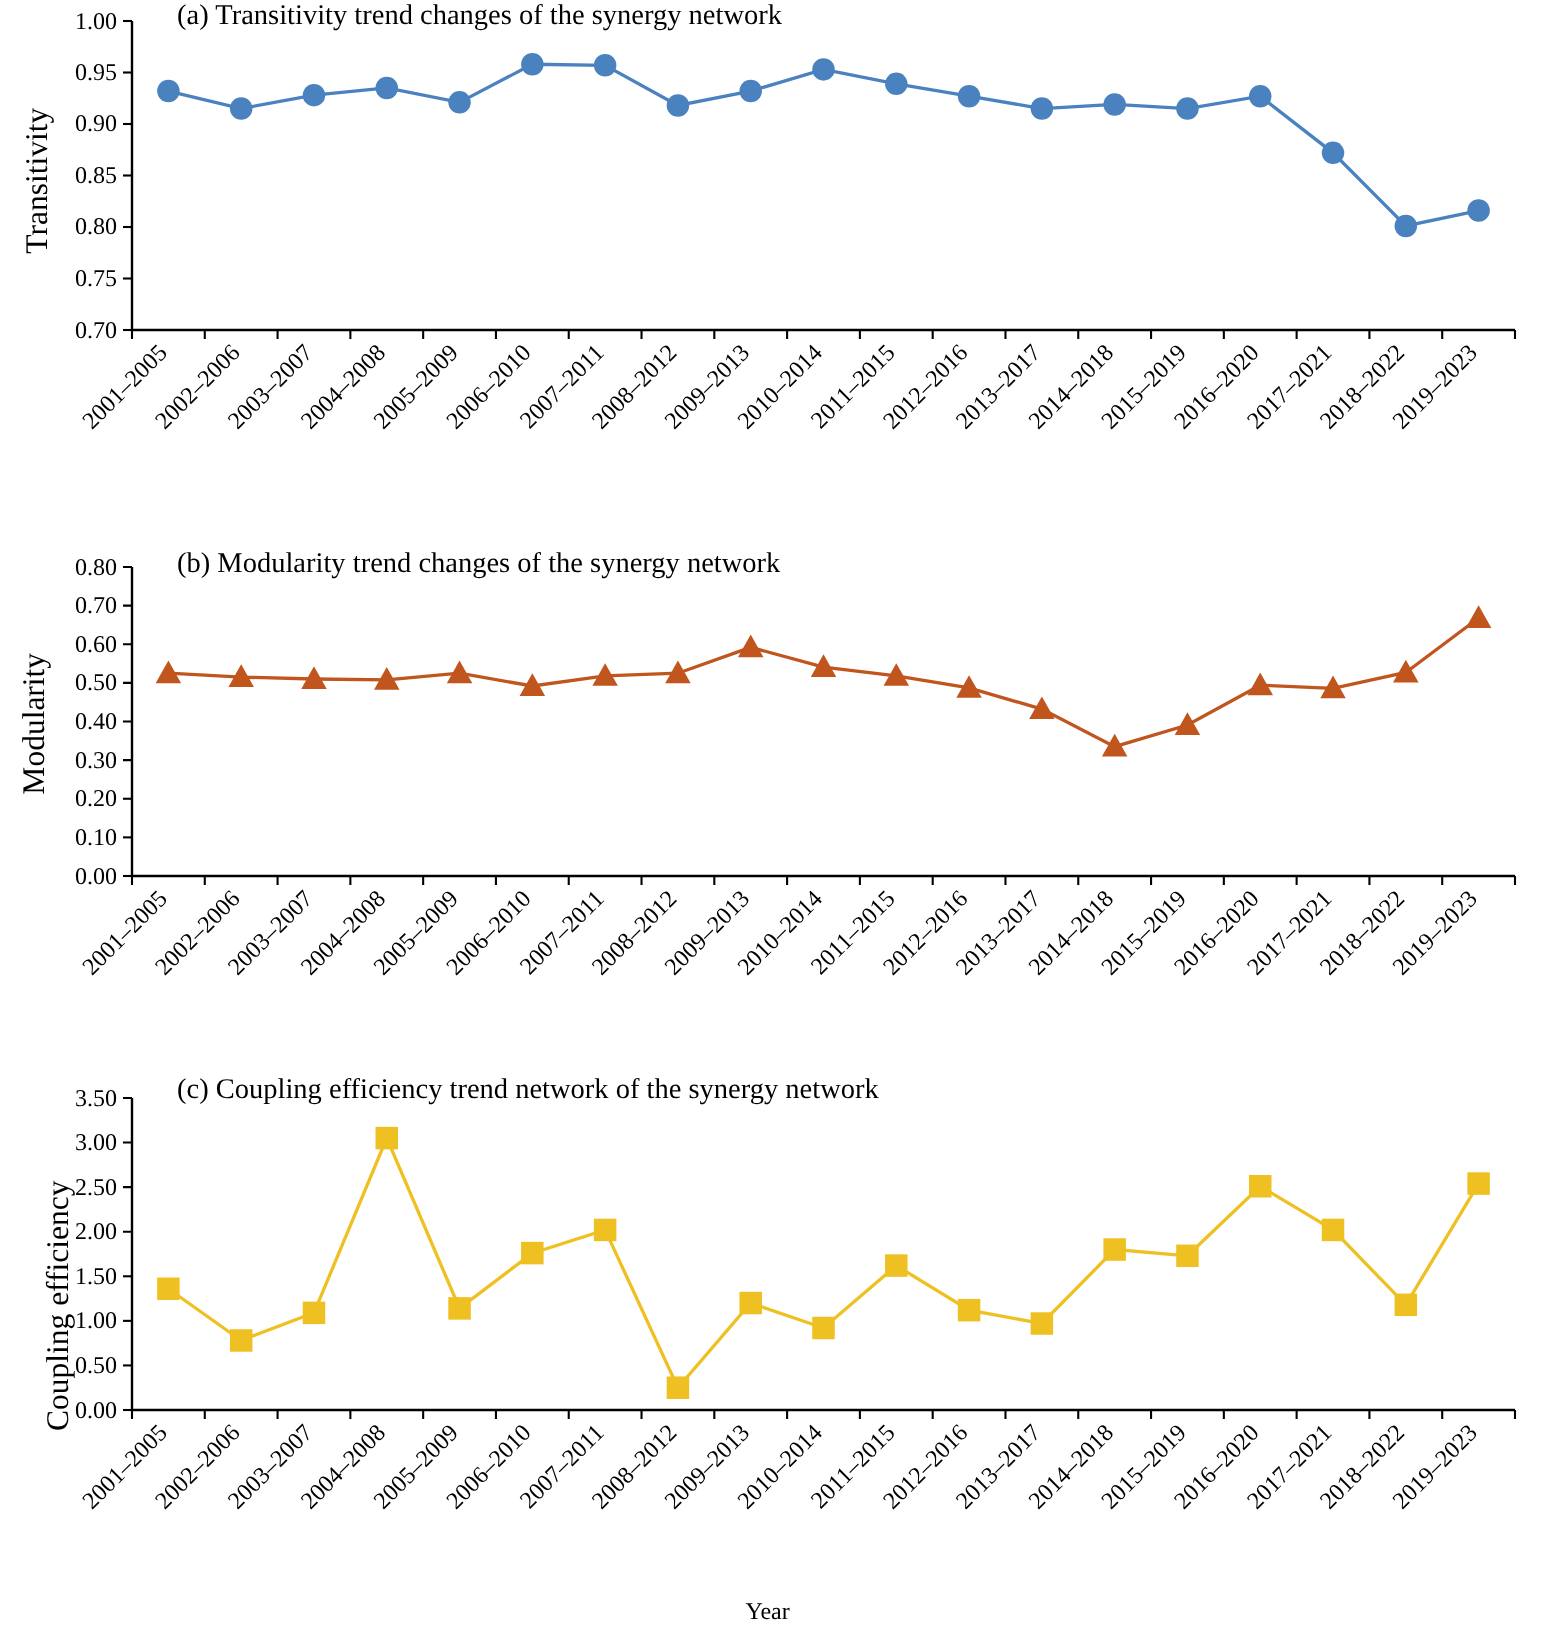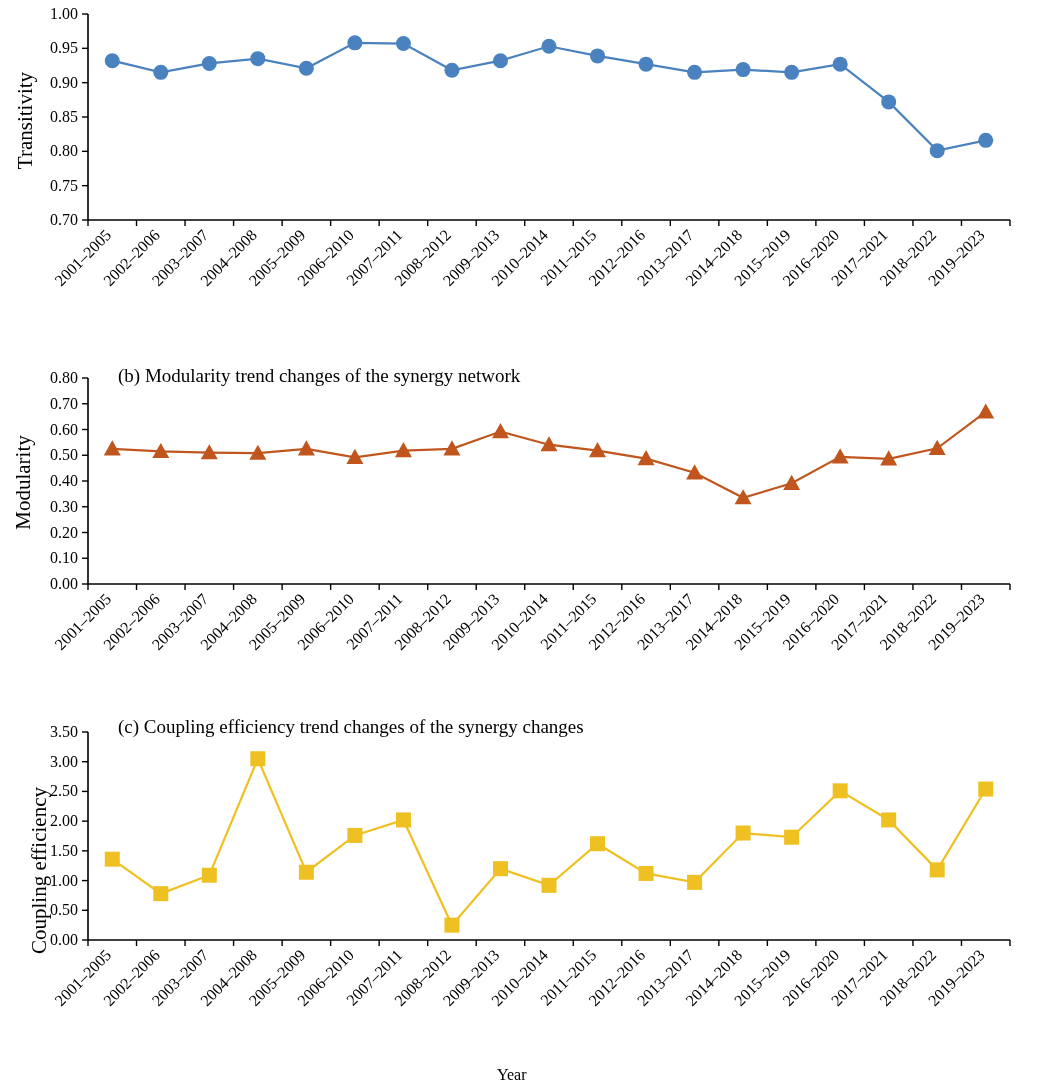--- a/index.html
+++ b/index.html
@@ -14,20 +14,21 @@
   .cat-text{font-size:16px;font-family:"Liberation Serif",serif;fill:#000;}
   .axis-line{stroke:#000;stroke-width:1.6;}
   .tick-line{stroke:#000;stroke-width:1.4;}
 </style>
 </head>
 <body>
 
 <div class="page">
 
   <div class="panel" id="panel-a-wrap" style="top:0;height:350px;">
+    <div class="panel-title" style="left:118px;top:0px;">(a) Transitivity trend changes of the synergy network</div>
     <div class="ylabel" style="left:-40px;top:108px;width:130px;text-align:center;transform:rotate(-90deg);">Transitivity</div>
     <svg id="svg-a" width="1038" height="350">
         <line x1="88" y1="14" x2="88" y2="220" class="axis-line"></line>
         <line x1="88" y1="220" x2="1010" y2="220" class="axis-line"></line>
         <line x1="82" y1="220" x2="88" y2="220" class="tick-line"></line>
         <text x="78" y="225" text-anchor="end" class="tick-text">0.70</text>
         <line x1="82" y1="185.66666666666663" x2="88" y2="185.66666666666663" class="tick-line"></line>
         <text x="78" y="190.66666666666663" text-anchor="end" class="tick-text">0.75</text>
         <line x1="82" y1="151.3333333333333" x2="88" y2="151.3333333333333" class="tick-line"></line>
         <text x="78" y="156.3333333333333" text-anchor="end" class="tick-text">0.80</text>
@@ -257,21 +258,21 @@
         <polygon points="743.1052631578948,137.2375 734.6052631578948,152.3675 751.6052631578948,152.3675" fill="#C0561E"></polygon>
         <polygon points="791.6315789473684,122.8175 783.1315789473684,137.9475 800.1315789473684,137.9475" fill="#C0561E"></polygon>
         <polygon points="840.1578947368421,96.29500000000002 831.6578947368421,111.42500000000001 848.6578947368421,111.42500000000001" fill="#C0561E"></polygon>
         <polygon points="888.6842105263158,98.35500000000002 880.1842105263158,113.48500000000001 897.1842105263158,113.48500000000001" fill="#C0561E"></polygon>
         <polygon points="937.2105263157895,87.79750000000001 928.7105263157895,102.92750000000001 945.7105263157895,102.92750000000001" fill="#C0561E"></polygon>
         <polygon points="985.7368421052631,51.49000000000001 977.2368421052631,66.62 994.2368421052631,66.62" fill="#C0561E"></polygon>
       </svg>
   </div>
 
   <div class="panel" id="panel-c-wrap" style="top:708px;height:383px;">
-    <div class="panel-title" style="left:118px;top:8px;">(c) Coupling efficiency trend changes of the synergy changes</div>
+    <div class="panel-title" style="left:118px;top:8px;">(c) Coupling efficiency trend network of the synergy network</div>
     <div class="ylabel" style="left:-76px;top:150px;width:230px;text-align:center;transform:rotate(-90deg);">Coupling efficiency</div>
     <svg id="svg-c" width="1038" height="383">
         <line x1="88" y1="24" x2="88" y2="232" class="axis-line"></line>
         <line x1="88" y1="232" x2="1010" y2="232" class="axis-line"></line>
         <line x1="82" y1="232" x2="88" y2="232" class="tick-line"></line>
         <text x="78" y="237" text-anchor="end" class="tick-text">0.00</text>
         <line x1="82" y1="202.28571428571428" x2="88" y2="202.28571428571428" class="tick-line"></line>
         <text x="78" y="207.28571428571428" text-anchor="end" class="tick-text">0.50</text>
         <line x1="82" y1="172.57142857142858" x2="88" y2="172.57142857142858" class="tick-line"></line>
         <text x="78" y="177.57142857142858" text-anchor="end" class="tick-text">1.00</text>

